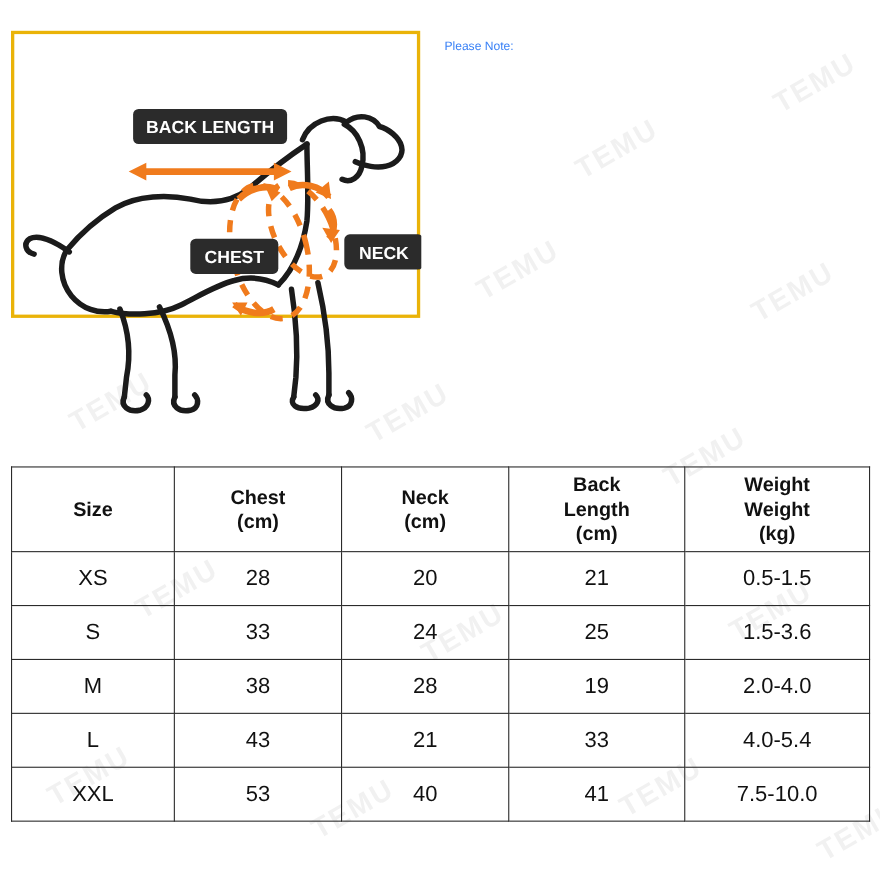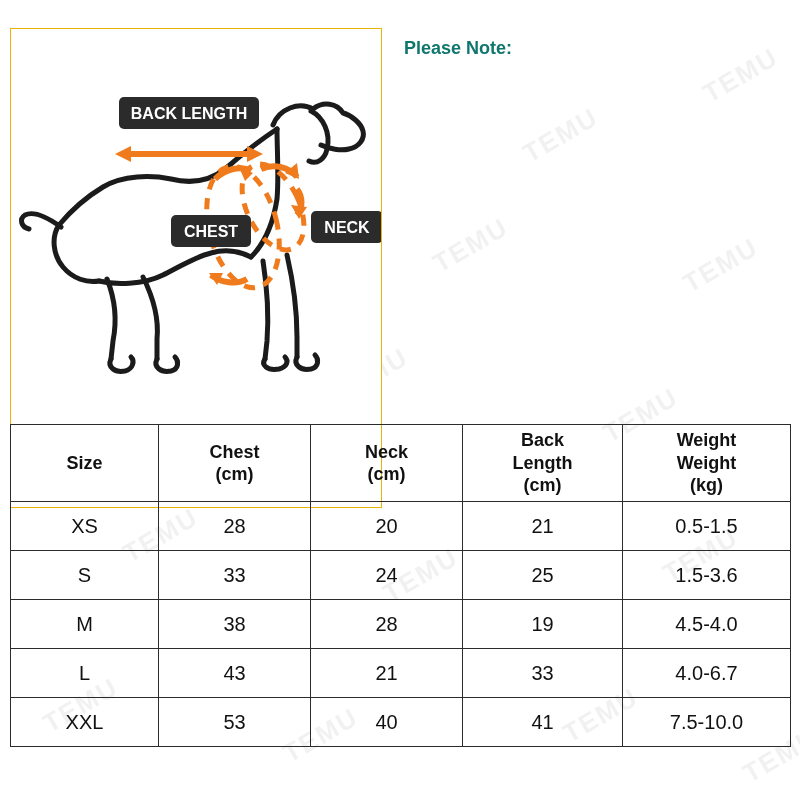--- a/index.html
+++ b/index.html
@@ -41,39 +41,38 @@
   
   .top {
     display: flex;
     flex-direction: row;
     align-items: flex-start;
     height: 380px;
   }
 
   .diagram {
     width: 372px;
-    height: 480px;
-    border: 1px solid #eab308;
+    height: 261px;
+    border: 3px solid #eab308;
     box-sizing: border-box;
     position: relative;
     background: #fff;
     flex: 0 0 auto;
   }
   .diagram svg {
     display: block;
   }
 
   .notes {
     flex: 1 1 auto;
     padding-left: 22px;
     padding-top: 6px;
-    font-size: 18px;
+    font-size: 11px;
     line-height: 1.62;
-    color: #0f766e;
-    font-weight: bold;
+    color: #3b82f6;
   }
   .notes p {
     margin: 0;
   }
 
   
   .size-table {
     position: absolute;
     left: 10px;
     top: 424px;
@@ -264,28 +263,28 @@
         <td>33</td>
         <td>24</td>
         <td>25</td>
         <td>1.5-3.6</td>
       </tr>
       <tr>
         <td>M</td>
         <td>38</td>
         <td>28</td>
         <td>19</td>
-        <td>4.5-4.0</td>
+        <td>2.0-4.0</td>
       </tr>
       <tr>
         <td>L</td>
         <td>43</td>
         <td>21</td>
         <td>33</td>
-        <td>4.0-6.7</td>
+        <td>4.0-5.4</td>
       </tr>
       <tr>
         <td>XXL</td>
         <td>53</td>
         <td>40</td>
         <td>41</td>
         <td>7.5-10.0</td>
       </tr>
     </tbody>
   </table>

